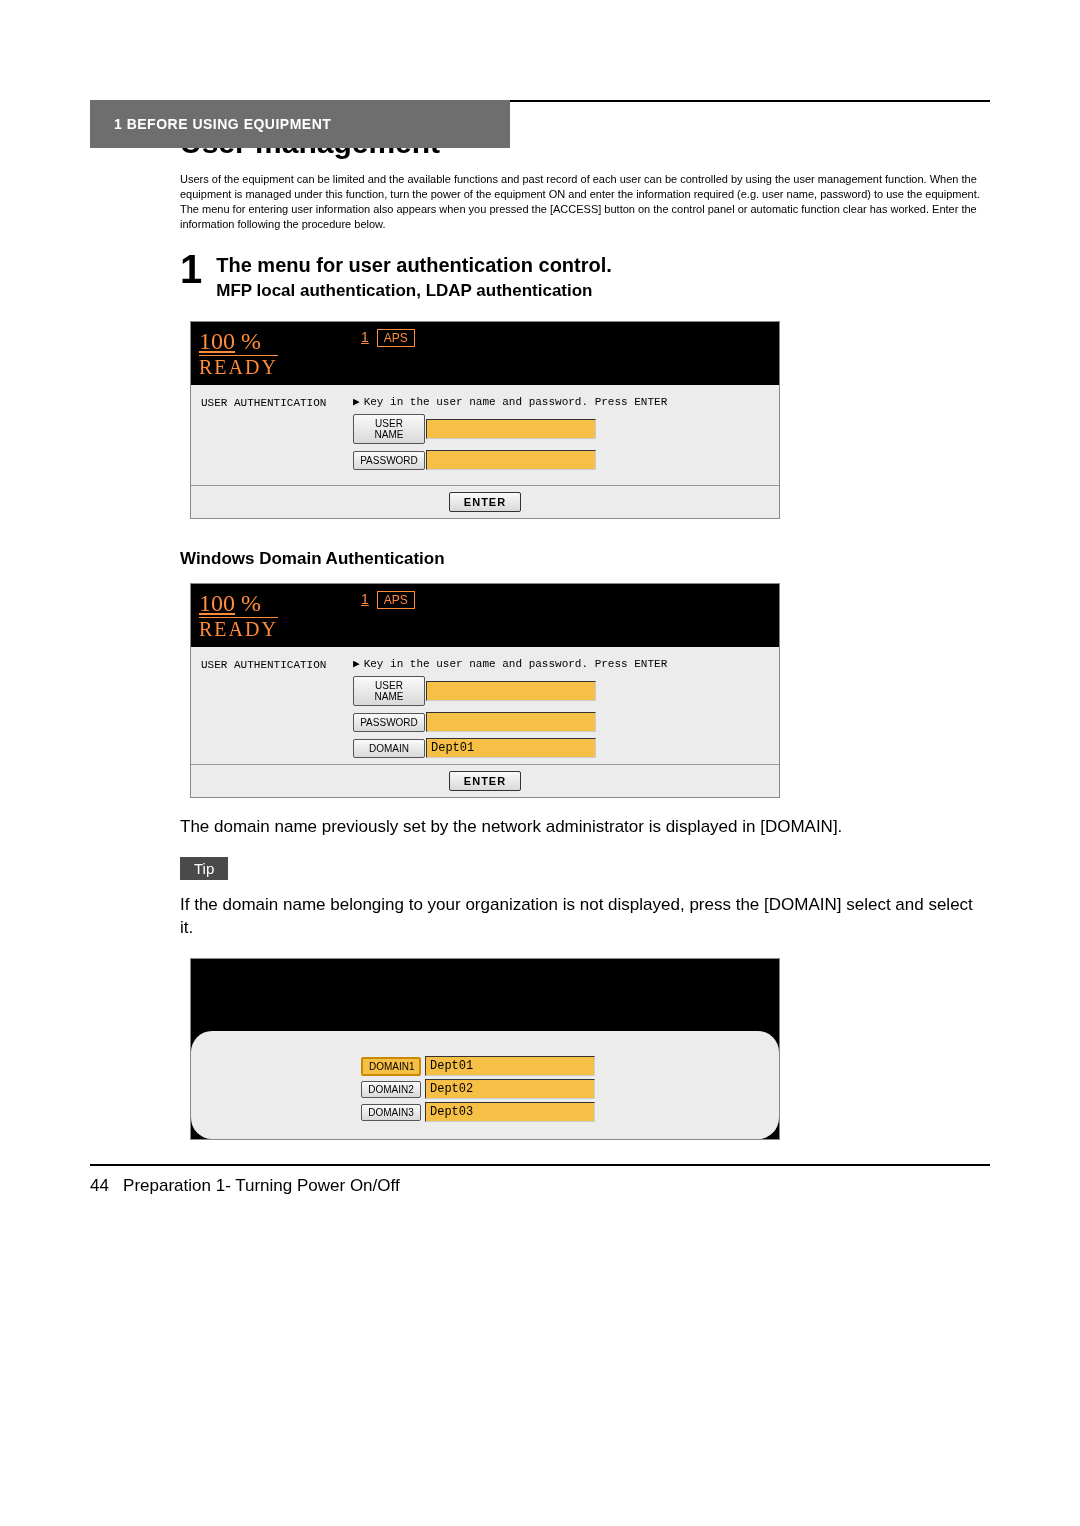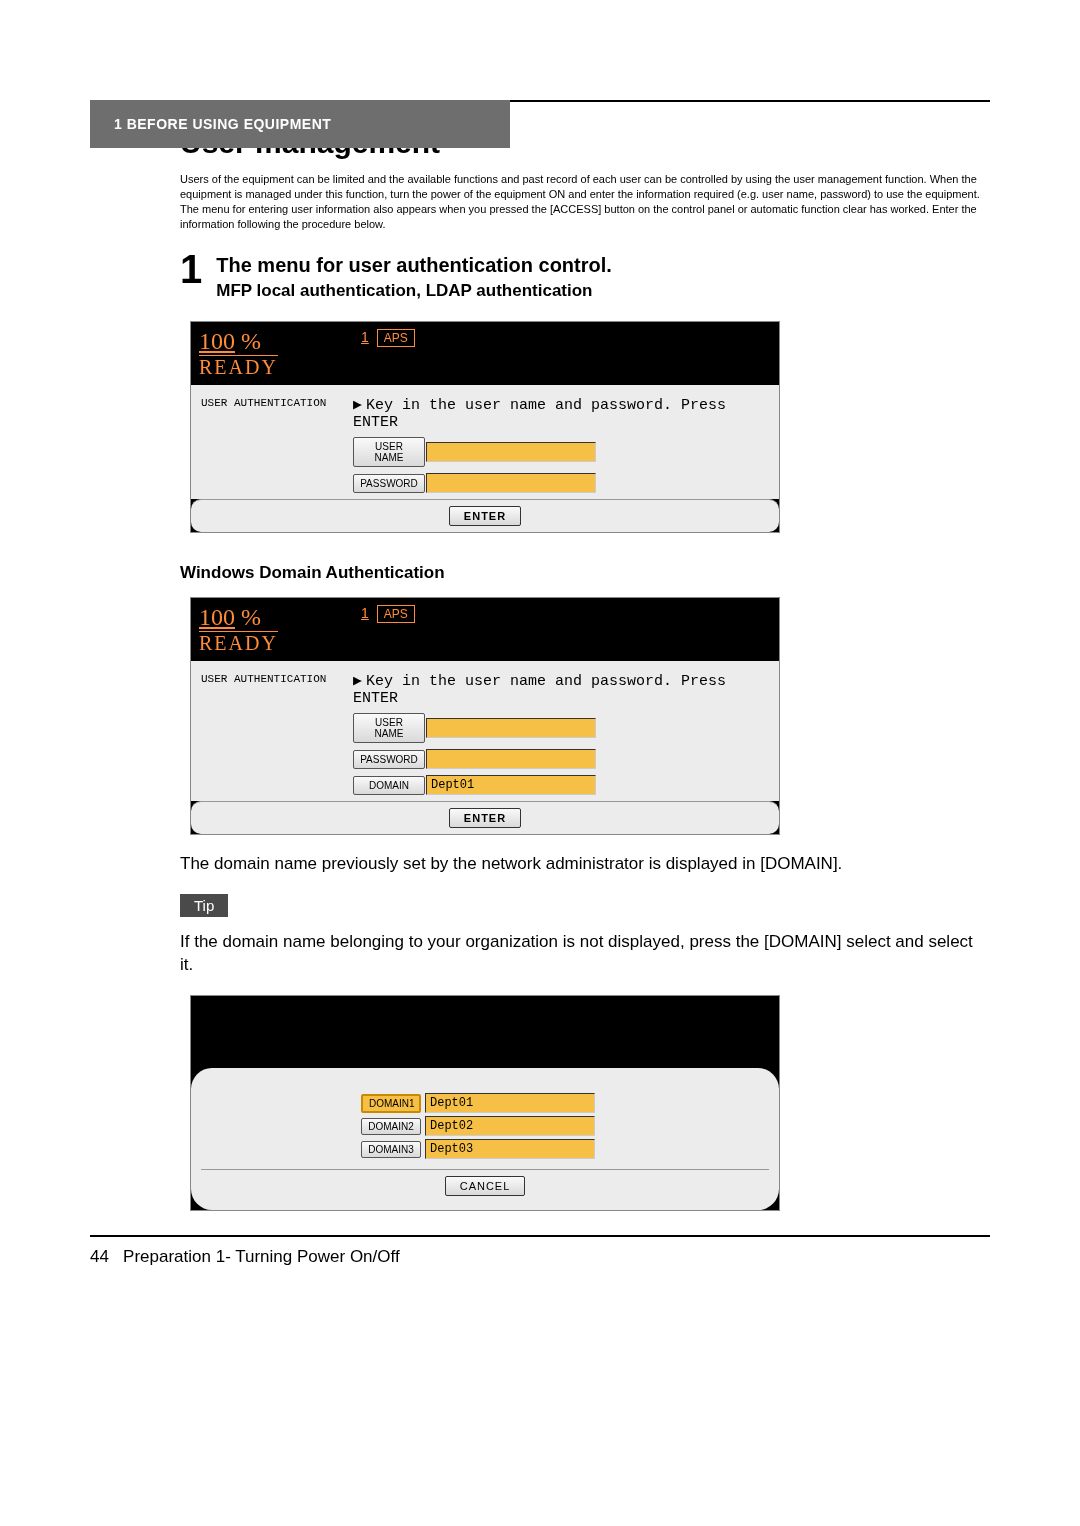--- a/index.html
+++ b/index.html
@@ -20,26 +20,26 @@
   .ready-val { font-family: "Times New Roman", serif; color: #ff8c3a; font-size: 24px; }
   .ready-val .ul { text-decoration: underline; }
   .ready-lbl { font-family: "Times New Roman", serif; color: #ff8c3a; font-size: 20px; letter-spacing: 2px; border-top: 1px solid #ff8c3a; display: inline-block; }
   .aps-wrap { padding: 6px 0 0 0; }
   .aps { color: #ff8c3a; font-size: 14px; }
   .aps .num { text-decoration: underline; margin-right: 4px; }
   .aps .box { border: 1px solid #ff8c3a; padding: 1px 6px; font-size: 12px; }
   .screen-body { background: #ececec; padding: 10px 18px 0 10px; min-height: 100px; }
   .auth-row { display: flex; align-items: flex-start; gap: 12px; font-size: 11px; font-family: "Courier New", monospace; }
   .auth-label { width: 140px; padding-top: 2px; }
-  .hint { font-size: 15px; }
+  .hint { font-size: 11px; }
   .hint .arrow { margin-right: 4px; }
   .field-row { display: flex; align-items: center; margin: 6px 0; gap: 1px; }
   .field-btn { border: 1px solid #555; background: linear-gradient(#fafafa,#d9d9d9); font-size: 10px; font-family: Arial, sans-serif; padding: 3px 6px; width: 72px; text-align: center; border-radius: 2px; }
   .field-input { width: 170px; height: 20px; background: #f6bf45; border-top: 1px solid #333; border-left: 1px solid #333; border-bottom: 1px solid #ccc; border-right: 1px solid #ccc; font-family: "Courier New", monospace; font-size: 12px; padding: 2px 4px; }
-  .screen-footer { background: #ececec; border-top: 1px solid #999; padding: 6px; display: flex; justify-content: center; border-radius: 10px; }
+  .screen-footer { background: #ececec; border-top: 1px solid #999; padding: 6px; display: flex; justify-content: center; }
   .enter-btn { border: 1px solid #333; background: linear-gradient(#fafafa,#d9d9d9); font-size: 11px; font-weight: bold; padding: 3px 14px; border-radius: 2px; letter-spacing: 1px; }
   .body-text { font-size: 17px; line-height: 1.35; margin: 6px 0 18px 0; }
   .tip-tag { display: inline-block; background: #4a4a4a; color: #fff; font-size: 15px; padding: 3px 14px; margin-bottom: 8px; }
   .screen-top-blank { background: #000; height: 72px; }
   .domain-body { background: #ececec; padding: 22px 10px 14px 10px; border-radius: 21px; }
   .domain-rows { margin-left: 160px; }
   .domain-row { display: flex; align-items: center; gap: 4px; margin: 3px 0; }
   .domain-btn { border: 1px solid #555; background: linear-gradient(#fafafa,#d9d9d9); font-size: 10px; padding: 2px 6px; width: 60px; text-align: center; border-radius: 2px; font-family: Arial, sans-serif; }
   .domain-btn.selected { border: 2px solid #c98a00; background: #f6bf45; }
   .domain-val { width: 170px; background: #f6bf45; border-top: 1px solid #333; border-left: 1px solid #333; border-bottom: 1px solid #ccc; border-right: 1px solid #ccc; font-family: "Courier New", monospace; font-size: 12px; padding: 2px 4px; height: 20px; }
@@ -168,23 +168,20 @@
           </div>
           <div class="domain-row">
             <div class="domain-btn">DOMAIN2</div>
             <div class="domain-val">Dept02</div>
           </div>
           <div class="domain-row">
             <div class="domain-btn">DOMAIN3</div>
             <div class="domain-val">Dept03</div>
           </div>
         </div>
-        <div class="domain-footer">
-          <div class="enter-btn" style="font-weight:normal;">CANCEL</div>
-        </div>
       </div>
     </div>
 
   </div>
 
   <div class="bottom-rule"></div>
   <div class="footer-line">
     <span>44</span>&nbsp;&nbsp;&nbsp;<span>Preparation 1- Turning Power On/Off</span>
   </div>
 

